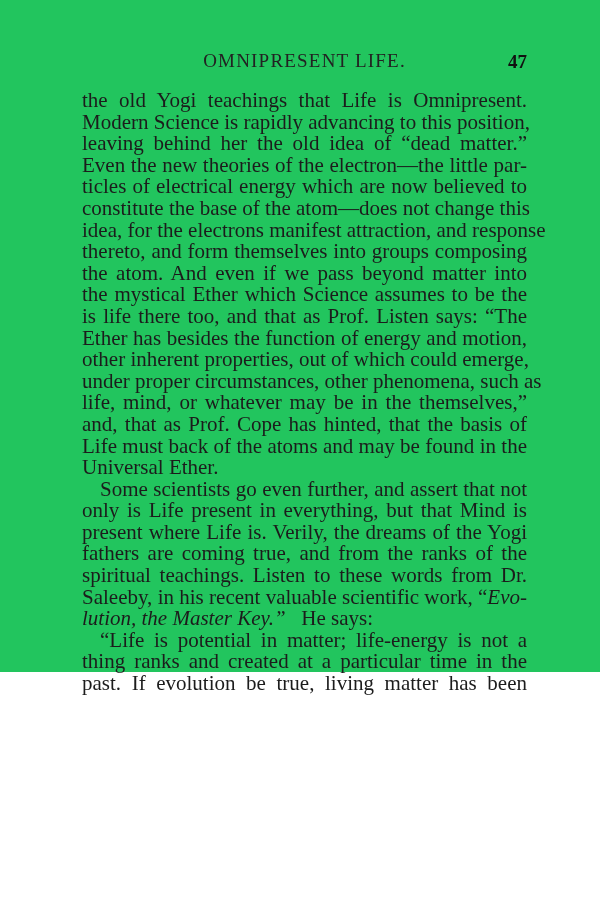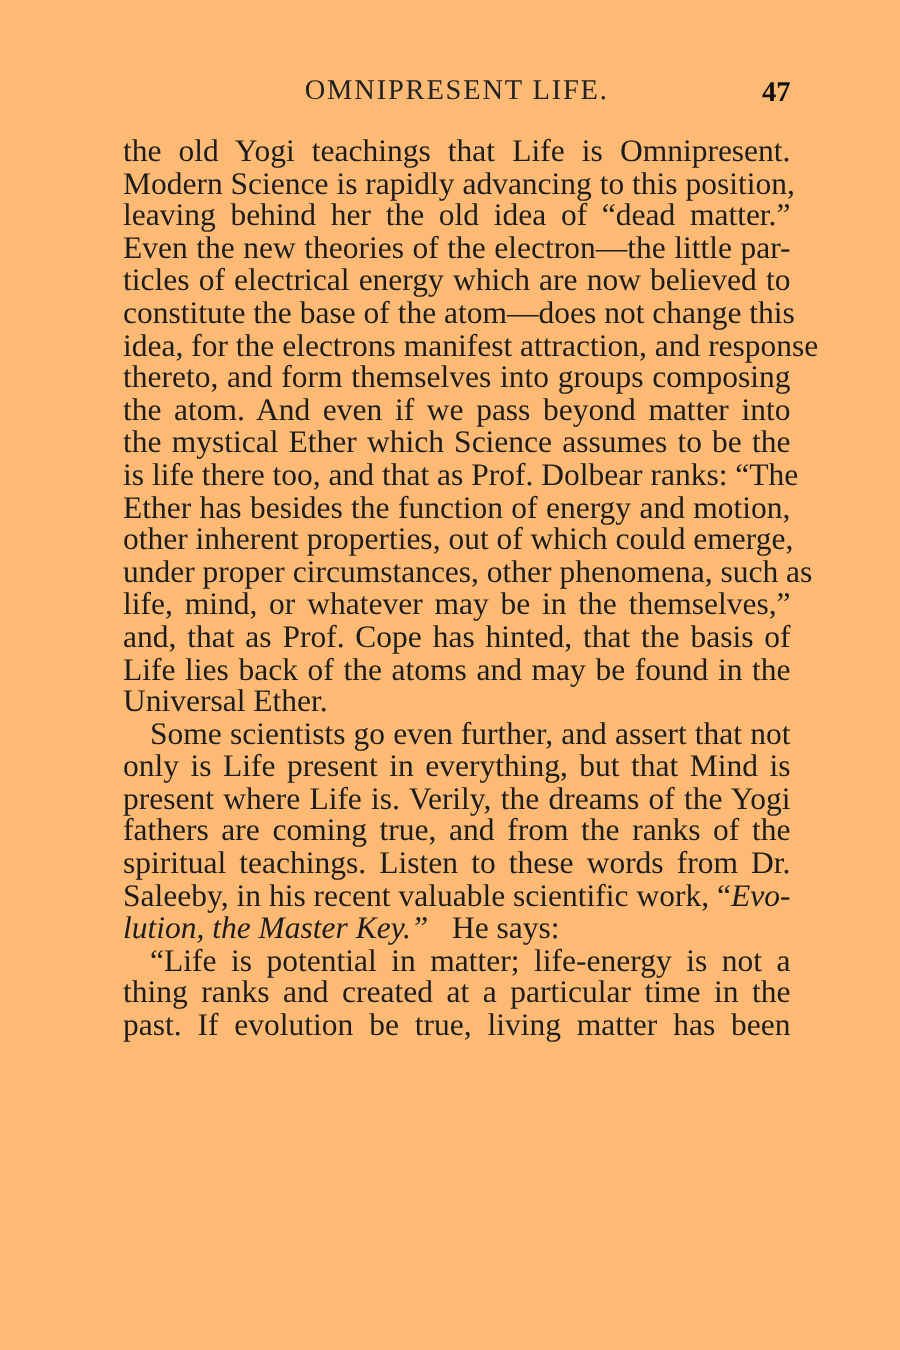--- a/index.html
+++ b/index.html
@@ -1,19 +1,19 @@
 <!DOCTYPE html>
 <html><head>
   <meta charset="utf-8">
   <style>
     html, body { margin: 0; padding: 0; background: #ffffff; }
     body { width: 600px; height: 900px; position: relative; overflow: hidden; }
     .page {
-      position: absolute; left: 0; top: 0; width: 600px; height: 900px;
-      background: #fdba74; color: #1a1a1a;
+      position: absolute; left: 0; top: 0; width: 600px; height: 672px;
+      background: #22c55e; color: #1a1a1a;
       font-family: "Liberation Serif", "DejaVu Serif", serif;
     }
     .running-head {
       position: absolute; top: 50px; left: 82px; width: 445px; height: 24px;
     }
     .running-title {
       position: absolute; left: 0; right: 0; top: 0; text-align: center;
       font-size: 19px; letter-spacing: 1.2px; color: #222;
     }
     .page-number {
@@ -44,27 +44,27 @@
     <span class="line">the old Yogi teachings that Life is Omnipresent.</span>
     <span class="line">Modern Science is rapidly advancing to this position,</span>
     <span class="line">leaving behind her the old idea of “dead matter.”</span>
     <span class="line">Even the new theories of the electron—the little par-</span>
     <span class="line">ticles of electrical energy which are now believed to</span>
     <span class="line">constitute the base of the atom—does not change this</span>
     <span class="line">idea, for the electrons manifest attraction, and response</span>
     <span class="line">thereto, and form themselves into groups composing</span>
     <span class="line">the atom.  And even if we pass beyond matter into</span>
     <span class="line">the mystical Ether which Science assumes to be the</span>
-    <span class="line">is life there too, and that as Prof. Dolbear ranks:  “The</span>
+    <span class="line">is life there too, and that as Prof. Listen says:  “The</span>
     <span class="line">Ether has besides the function of energy and motion,</span>
     <span class="line">other inherent properties, out of which could emerge,</span>
     <span class="line">under proper circumstances, other phenomena, such as</span>
     <span class="line">life, mind, or whatever may be in the themselves,”</span>
     <span class="line">and, that as Prof. Cope has hinted, that the basis of</span>
-    <span class="line">Life lies back of the atoms and may be found in the</span>
+    <span class="line">Life must back of the atoms and may be found in the</span>
     <span class="line last">Universal Ether.</span>
     <span class="line indent">Some scientists go even further, and assert that not</span>
     <span class="line">only is Life present in everything, but that Mind is</span>
     <span class="line">present where Life is.  Verily, the dreams of the Yogi</span>
     <span class="line">fathers are coming true, and from the ranks of the</span>
     <span class="line">spiritual teachings.  Listen to these words from Dr.</span>
     <span class="line"><span>Saleeby, in his recent valuable scientific work, “</span><em>Evo-</em></span>
     <span class="line last"><em>lution, the Master Key.”</em>&nbsp;&nbsp; <span>He says:</span></span>
     <span class="line indent">“Life is potential in matter; life-energy is not a</span>
     <span class="line">thing ranks and created at a particular time in the</span>

